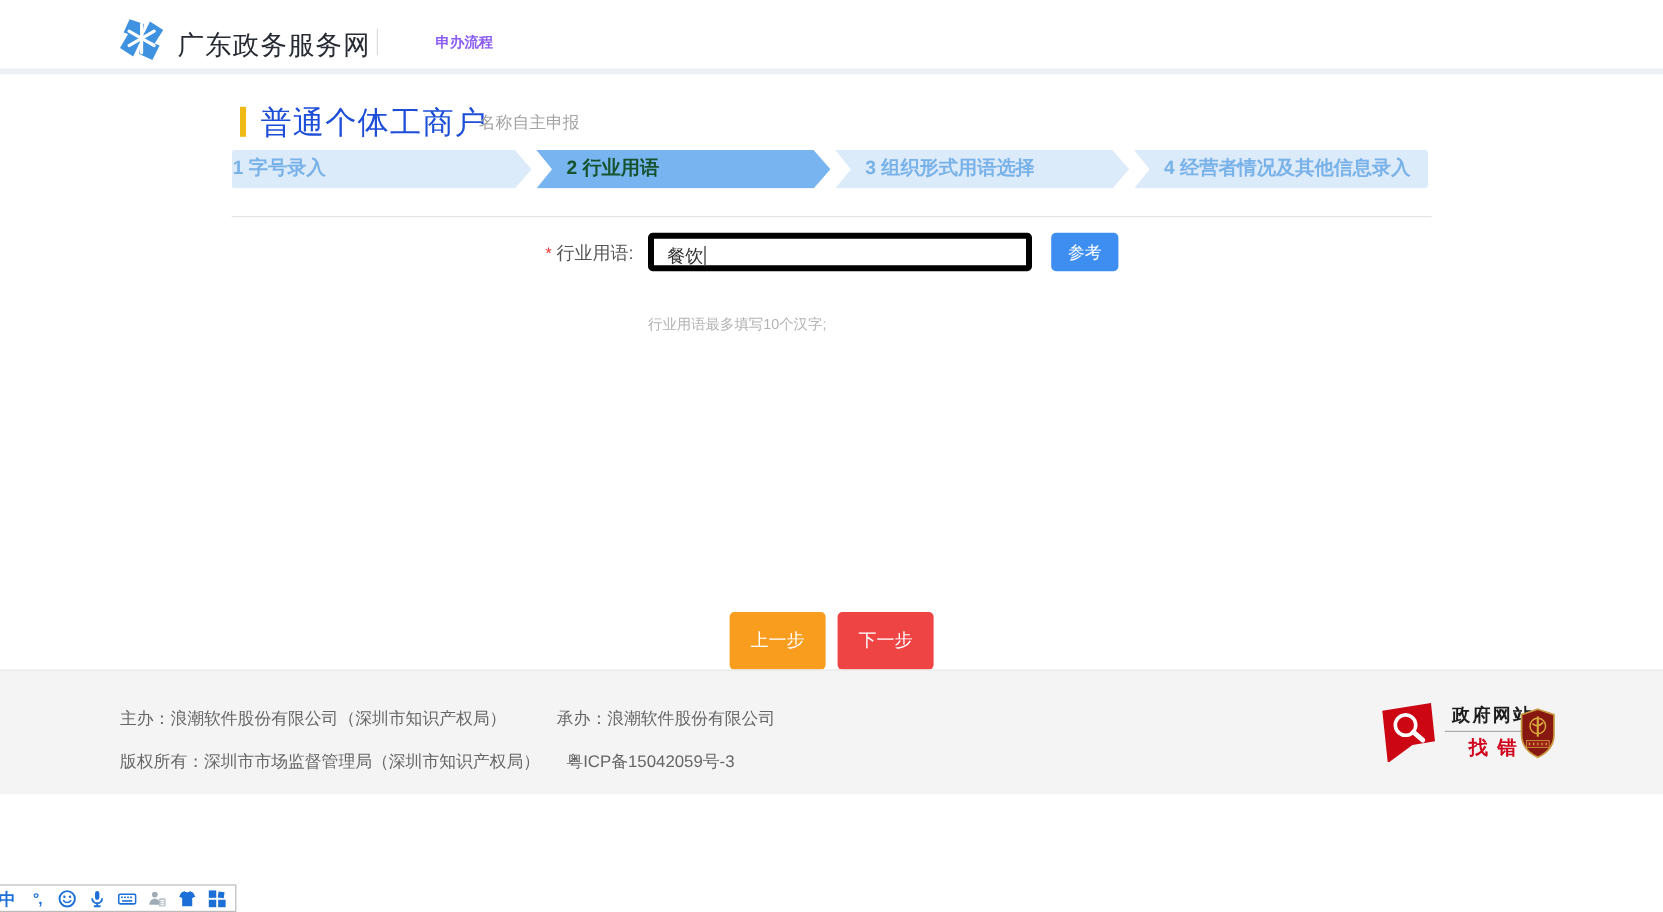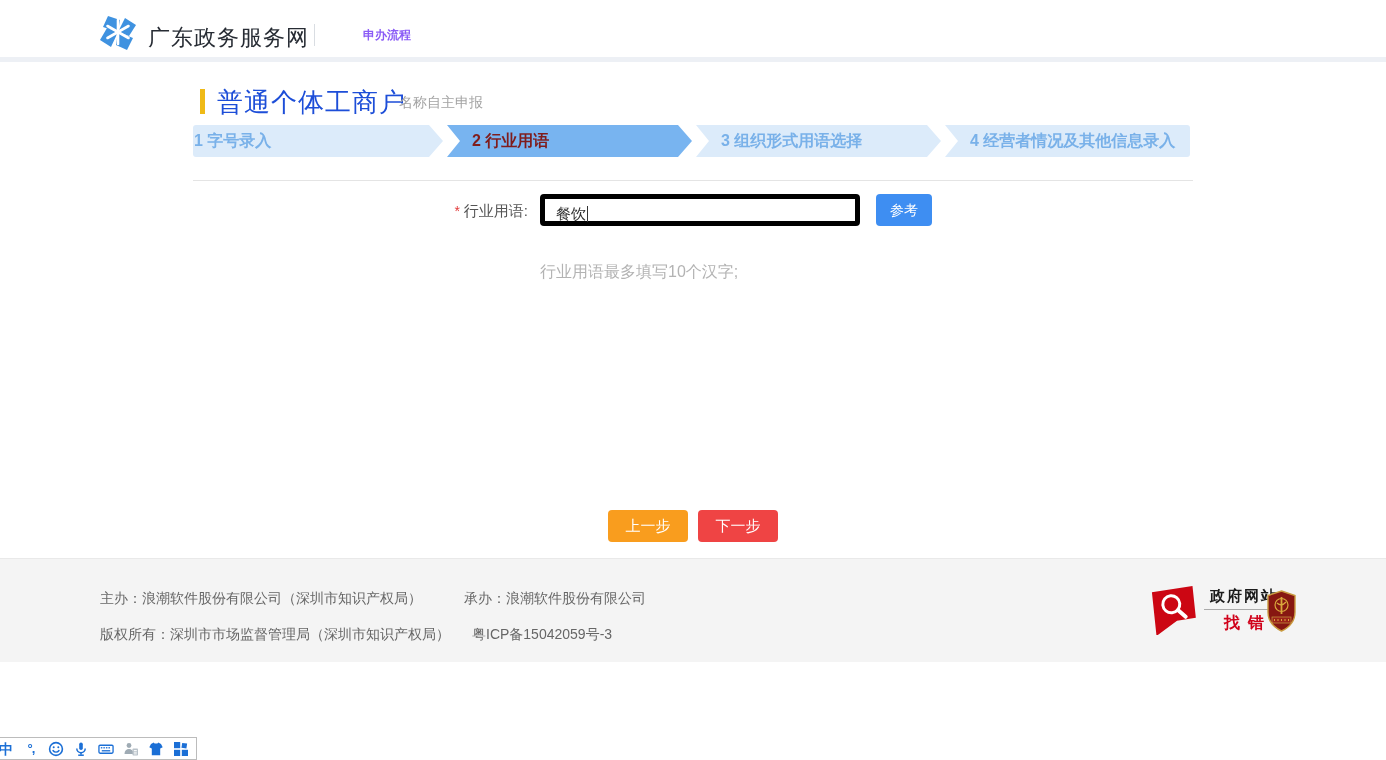--- a/index.html
+++ b/index.html
@@ -17,38 +17,38 @@
   
   .title-bar { position:absolute; left:200px; top:89px; width:5px; height:25px; background:#efba17; }
   .page-title { position:absolute; left:217px; top:85px; font-size:26px; color:#1d4ed8; letter-spacing:1px; }
   .page-subtitle { position:absolute; left:399px; top:94px; font-size:14px; color:#a3a3a3; }
 
   
   .wizard { position:absolute; left:193px; top:125px; width:1000px; height:32px; display:flex; }
   .step { height:32px; line-height:32px; font-size:16px; font-weight:bold; width:250px; white-space:nowrap; }
   .step + .step { margin-left:-1px; }
   .step.inactive { background:#dcebfa; color:#79b1e9; }
-  .step.active { background:#78b4f0; color:#7f1d1d; }
+  .step.active { background:#78b4f0; color:#14532d; }
   .step.first { clip-path:polygon(0 0, calc(100% - 14px) 0, 100% 50%, calc(100% - 14px) 100%, 0 100%); padding-left:1px; border-radius:3px 0 0 3px; }
   .step.mid { clip-path:polygon(5px 0, calc(100% - 14px) 0, 100% 50%, calc(100% - 14px) 100%, 5px 100%, 18px 50%); padding-left:30px; }
   .step.last { clip-path:polygon(5px 0, 100% 0, 100% 100%, 5px 100%, 18px 50%); padding-left:30px; border-radius:0 3px 3px 0; }
 
   .content-divider { position:absolute; left:193px; top:180px; width:1000px; height:1px; background:#e4e4e4; }
 
   
   .form-label { position:absolute; left:360px; top:202px; width:168px; text-align:right; font-size:15px; color:#555; }
   .req { color:#e23b3b; margin-right:4px; font-size:14px; }
   .text-input { position:absolute; left:540px; top:194px; width:320px; height:32px; border:5px solid #000000; border-radius:4px; background:#fff; line-height:30px; padding-left:11px; font-size:15px; color:#333; cursor:text; }
   .caret { display:inline-block; width:1px; height:16px; background:#333; vertical-align:-3px; margin-left:1px; }
   .ref-btn { position:absolute; left:876px; top:194px; width:56px; height:32px; background:#3e8ef2; border:none; border-radius:4px; color:#fff; font-size:14px; text-align:center; line-height:32px; cursor:pointer; }
-  .hint { position:absolute; left:540px; top:262px; font-size:16px; color:#b3b3b3; }
+  .hint { position:absolute; left:540px; top:262px; font-size:12px; color:#b3b3b3; }
 
   
   .actions { position:absolute; left:0; top:510px; width:100%; display:flex; justify-content:center; gap:10px; }
-  .btn { width:80px; height:32px; border:none; border-radius:4px; color:#fff; font-size:15px; line-height:32px; text-align:center; cursor:pointer; }
+  .btn { width:80px; height:48px; border:none; border-radius:4px; color:#fff; font-size:15px; line-height:32px; text-align:center; cursor:pointer; }
   .btn-prev { background:#f99d1e; }
   .btn-next { background:#ef4444; }
 
   
   .footer { position:absolute; left:0; top:558px; width:100%; height:104px; background:#f4f4f4; border-top:1px solid #e9e9e9; }
   .f-line { position:absolute; left:100px; font-size:14px; color:#666; }
   .f-line1 { top:31px; }
   .f-line2 { top:67px; }
   .f-gap40 { margin-left:42px; }
   .f-gap22 { margin-left:22px; }

